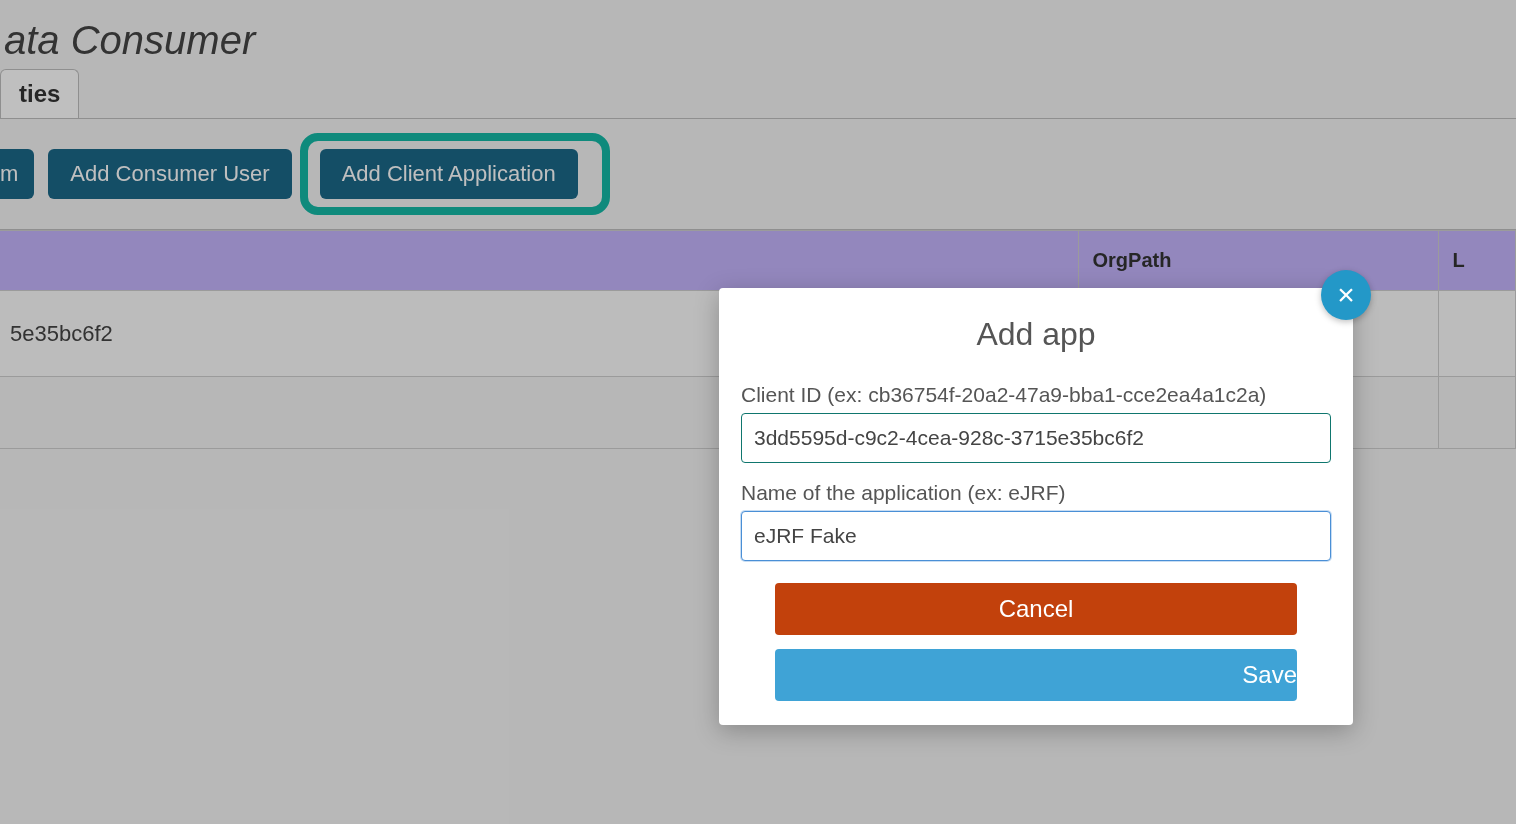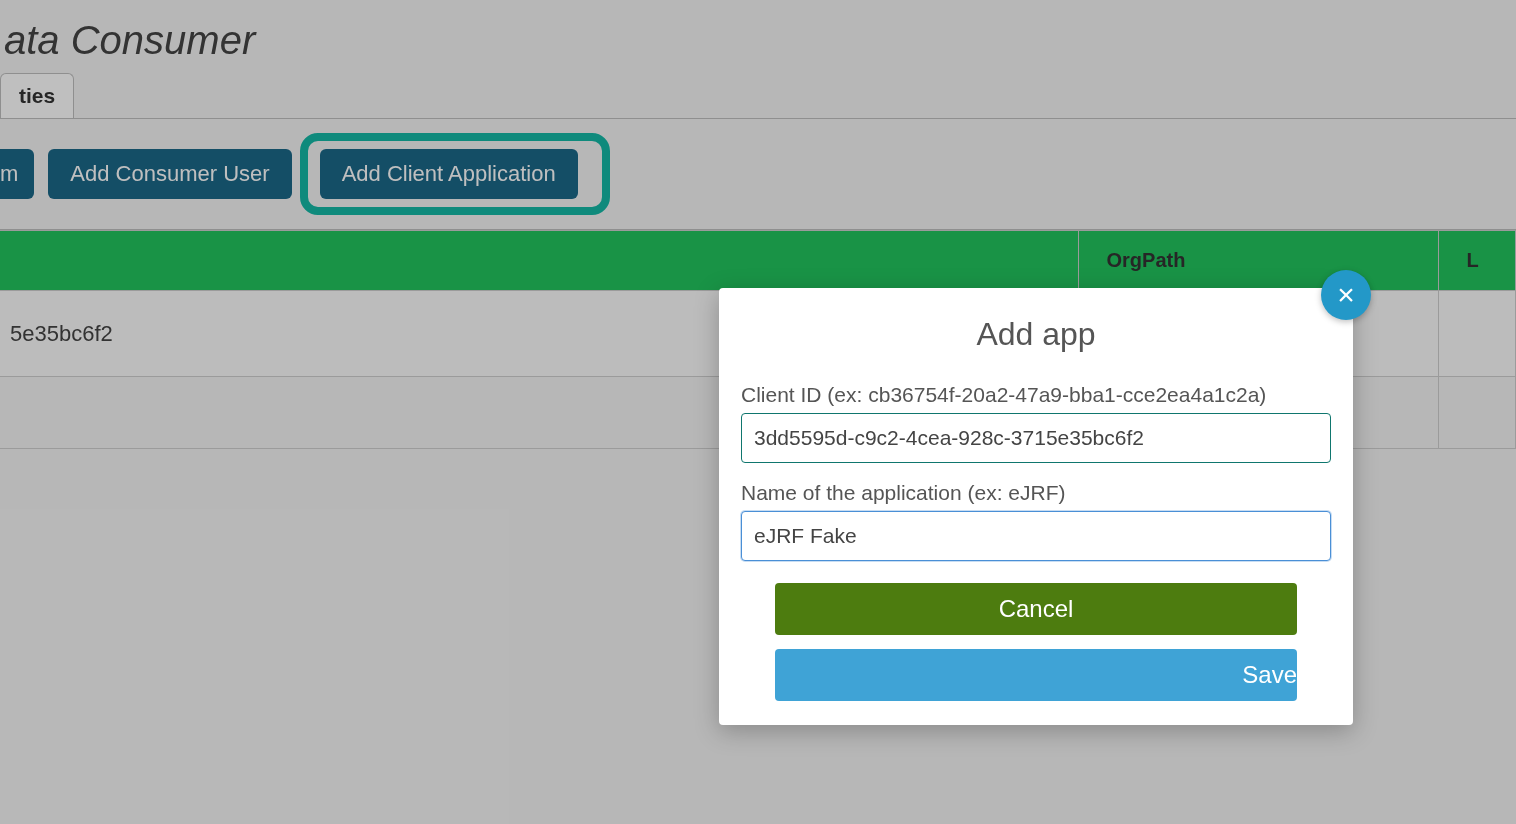--- a/index.html
+++ b/index.html
@@ -36,21 +36,21 @@
     display: flex;
     align-items: flex-end;
   }
   .tab {
     padding: 10px 18px;
     border: 1px solid #bfbfbf;
     border-bottom: none;
     border-top-left-radius: 6px;
     border-top-right-radius: 6px;
     background: #fff;
-    font-size: 21px;
+    font-size: 24px;
     color: #333;
     font-weight: 600;
     margin-left: 0;
   }
 
   .toolbar {
     display: flex;
     gap: 14px;
     padding: 14px 0 14px 0;
     border-bottom: 1px solid #bfbfbf;
@@ -81,24 +81,24 @@
 
   .table {
     width: 100%;
     border-collapse: collapse;
     font-size: 20px;
     color: #333;
   }
   .table th {
     text-align: left;
     font-weight: 700;
-    padding: 18px 28px;
+    padding: 18px 14px;
     border: 1px solid #cfcfcf;
     border-left: none;
-    background: #22c55e;
+    background: #c4b5fd;
   }
   .table th.first { border-left: none; width: 1078px; }
   .table th.org { width: 360px; }
   .table th.last { }
   .table td {
     padding: 20px 10px;
     border: 1px solid #cfcfcf;
     border-left: none;
     font-size: 22px;
     color: #444;
@@ -184,21 +184,21 @@
   }
   .btn-block {
     width: 100%;
     border: none;
     border-radius: 4px;
     padding: 12px 0;
     font-size: 24px;
     color: #fff;
     cursor: pointer;
   }
-  .btn-cancel { background: #4d7c0f; }
+  .btn-cancel { background: #c2410c; }
   .btn-save   { background: #3fa3d6; text-align: right; }
 </style>
 </head>
 <body>
 
 <div class="page">
 
   <div class="page-title">ata Consumer</div>
 
   <div class="tab-bar">

